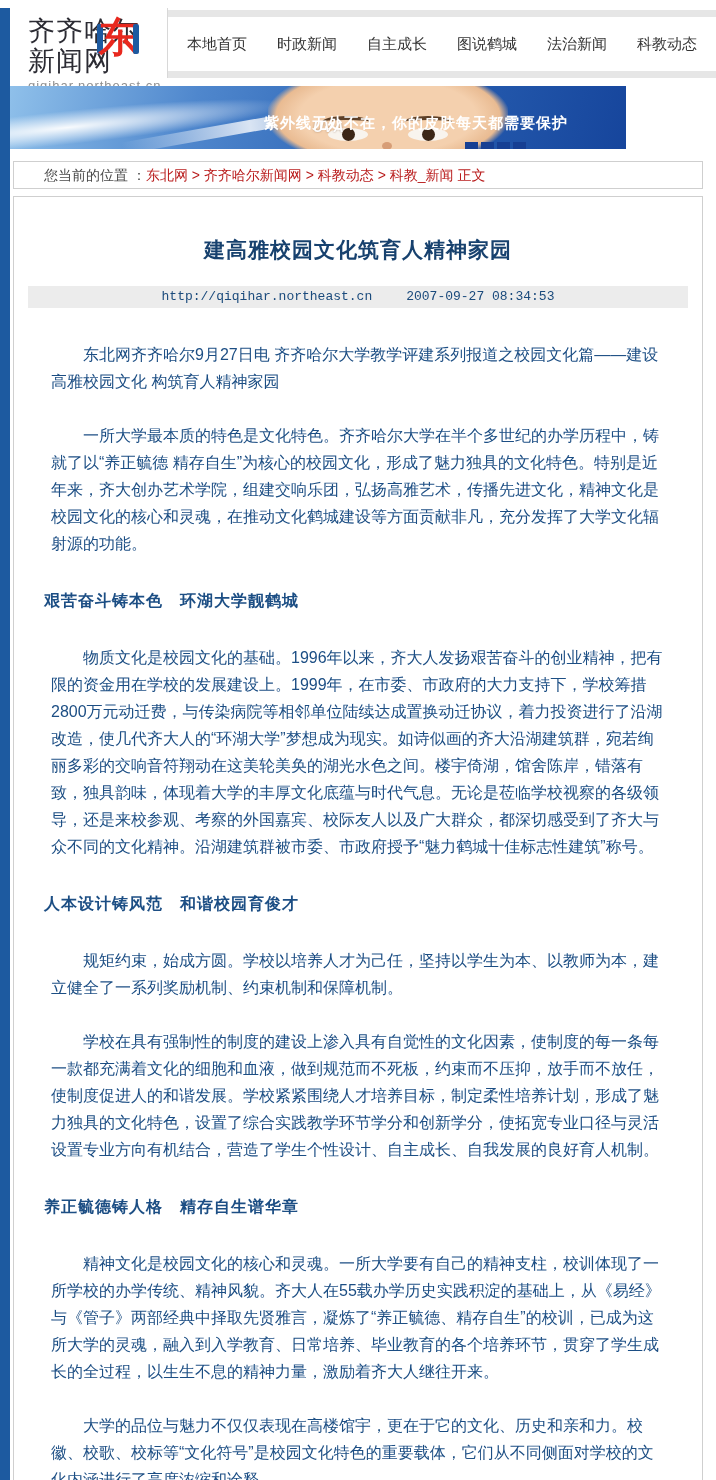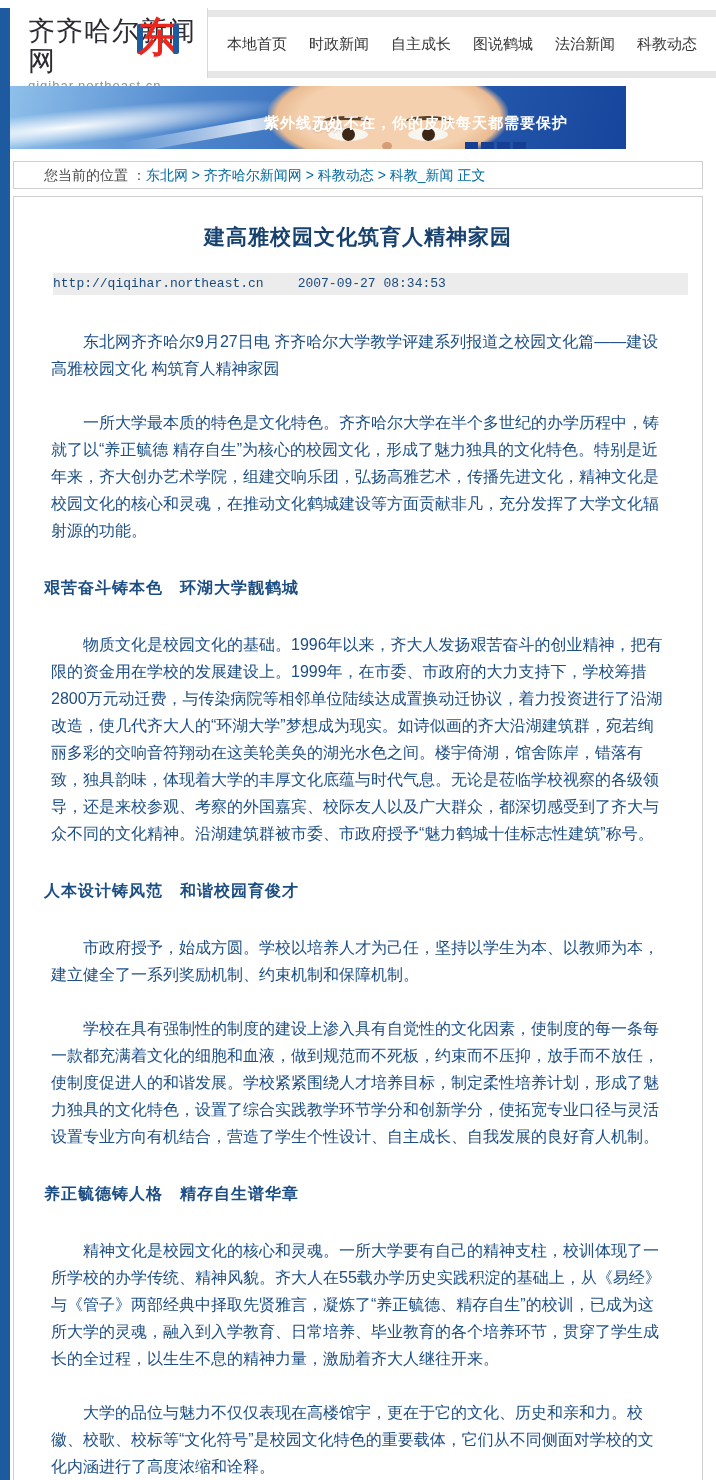--- a/index.html
+++ b/index.html
@@ -19,21 +19,21 @@
   .site-url { font-size:13px; color:#8f8f8f; letter-spacing:1px; margin-top:2px; }
   .logo-icon { position:absolute; right:28px; top:12px; width:42px; height:50px; }
   .logo-icon .bar { position:absolute; top:12px; width:6px; height:30px; background:#1d5aa0; border-radius:2px; }
   .logo-icon .bar.l { left:0; } .logo-icon .bar.r { right:0; }
   .logo-icon .char { position:absolute; left:0; right:0; top:0; text-align:center;
     font-size:40px; font-weight:bold; color:#e8281e; line-height:50px; }
   .header-divider { width:1px; background:#d8d8d8; margin:8px 0; }
   .nav-area { flex:1; display:flex; flex-direction:column; padding:10px 0 8px; }
   .nav-strip { height:7px; background:#e6e6e6; }
   .nav-rows { flex:1; display:flex; flex-direction:column; justify-content:space-around; padding:2px 8px; }
-  .nav-row { display:flex; justify-content:center; }
+  .nav-row { display:flex; justify-content:center;gap:8px; }
   .nav-row a { color:#333; text-decoration:none; font-size:15px; padding:0 11px; white-space:nowrap; cursor:pointer; }
 
   
   .banner { position:relative; margin-left:10px; width:616px; height:63px; overflow:hidden; cursor:pointer;
     background:linear-gradient(105deg,#8fc0ea 0%,#4f87cd 30%,#2a62b4 62%,#16459c 100%); }
   .banner .flare { position:absolute; left:-40px; top:18px; width:320px; height:34px;
     background:radial-gradient(ellipse at 30% 50%, rgba(255,255,255,.95) 0%, rgba(255,255,255,.45) 38%, rgba(255,255,255,0) 70%);
     transform:rotate(-6deg); }
   .banner .flare2 { position:absolute; left:110px; top:34px; width:260px; height:12px;
     background:linear-gradient(90deg, rgba(255,255,255,0), rgba(255,255,255,.8), rgba(255,255,255,0)); transform:rotate(-10deg); }
@@ -48,29 +48,29 @@
   .uva-label { position:absolute; left:303px; top:33px; color:#fdfdfd; font-size:14px; font-weight:bold;
     font-style:italic; letter-spacing:1px; text-shadow:0 0 2px rgba(120,80,50,.6); }
   .banner-slogan { position:absolute; right:58px; top:28px; color:#ffffff; font-size:15px; font-weight:bold;
     letter-spacing:1px; white-space:nowrap;margin-left:8px; }
   .banner-cut { position:absolute; right:100px; bottom:0; display:flex; gap:3px; }
   .banner-cut span { width:13px; height:7px; background:#163f93; display:block; }
 
   
   .breadcrumb-box { margin:12px 0 0 13px; width:690px; border:1px solid #cfcfcf; background:#fff;
     height:28px; line-height:26px; padding-left:30px; font-size:14px; color:#4a4a4a; white-space:nowrap; }
-  .breadcrumb-box .path { color:#0369a1; cursor:pointer; }
+  .breadcrumb-box .path { color:#b91c1c; cursor:pointer; }
 
   
   .content-box { margin:7px 0 0 13px; width:690px; border:1px solid #cfcfcf; border-bottom:none;
     background:#fff; padding:22px 14px 0; }
-  .article-title { text-align:center; font-size:21px; font-weight:bold; color:#17416e; margin:4px 0 22px;
+  .article-title { text-align:center; font-size:21px; font-weight:bold; color:#17416e; margin:17px 0 22px;
     letter-spacing:1px; }
-  .meta-bar { background:#ececec; height:22px; line-height:22px; text-align:left;
-    font-family:"Liberation Mono","DejaVu Sans Mono",monospace; font-size:13px; color:#1a4a7c;margin-left:25px; }
+  .meta-bar { background:#ececec; height:22px; line-height:22px; text-align:center;
+    font-family:"Liberation Mono","DejaVu Sans Mono",monospace; font-size:13px; color:#1a4a7c; }
   .meta-bar .src { margin-right:34px; }
   .article-body { padding:6px 16px 0; color:#1c4e84; font-size:16px; line-height:27px; }
   .article-body p { text-indent:2em; margin:27px 7px; }
   .article-body h3 { text-align:left; font-size:16px; font-weight:bold; color:#1c4e84; margin:30px 0; letter-spacing:1px; }
 </style>
 </head>
 <body>
 
 <div class="left-stripe"></div>
 
@@ -132,20 +132,20 @@
   <h1 class="article-title">建高雅校园文化筑育人精神家园</h1>
   <div class="meta-bar">
     <span class="src">http://qiqihar.northeast.cn</span><span>2007-09-27 08:34:53</span>
   </div>
   <div class="article-body" id="article-body">
       <p>东北网齐齐哈尔9月27日电 齐齐哈尔大学教学评建系列报道之校园文化篇——建设高雅校园文化 构筑育人精神家园</p>
       <p>一所大学最本质的特色是文化特色。齐齐哈尔大学在半个多世纪的办学历程中，铸就了以“养正毓德 精存自生”为核心的校园文化，形成了魅力独具的文化特色。特别是近年来，齐大创办艺术学院，组建交响乐团，弘扬高雅艺术，传播先进文化，精神文化是校园文化的核心和灵魂，在推动文化鹤城建设等方面贡献非凡，充分发挥了大学文化辐射源的功能。</p>
       <h3>艰苦奋斗铸本色　环湖大学靓鹤城</h3>
       <p>物质文化是校园文化的基础。1996年以来，齐大人发扬艰苦奋斗的创业精神，把有限的资金用在学校的发展建设上。1999年，在市委、市政府的大力支持下，学校筹措2800万元动迁费，与传染病院等相邻单位陆续达成置换动迁协议，着力投资进行了沿湖改造，使几代齐大人的“环湖大学”梦想成为现实。如诗似画的齐大沿湖建筑群，宛若绚丽多彩的交响音符翔动在这美轮美奂的湖光水色之间。楼宇倚湖，馆舍陈岸，错落有致，独具韵味，体现着大学的丰厚文化底蕴与时代气息。无论是莅临学校视察的各级领导，还是来校参观、考察的外国嘉宾、校际友人以及广大群众，都深切感受到了齐大与众不同的文化精神。沿湖建筑群被市委、市政府授予“魅力鹤城十佳标志性建筑”称号。</p>
       <h3>人本设计铸风范　和谐校园育俊才</h3>
-      <p>市政府授予，始成方圆。学校以培养人才为己任，坚持以学生为本、以教师为本，建立健全了一系列奖励机制、约束机制和保障机制。</p>
+      <p>规矩约束，始成方圆。学校以培养人才为己任，坚持以学生为本、以教师为本，建立健全了一系列奖励机制、约束机制和保障机制。</p>
       <p>学校在具有强制性的制度的建设上渗入具有自觉性的文化因素，使制度的每一条每一款都充满着文化的细胞和血液，做到规范而不死板，约束而不压抑，放手而不放任，使制度促进人的和谐发展。学校紧紧围绕人才培养目标，制定柔性培养计划，形成了魅力独具的文化特色，设置了综合实践教学环节学分和创新学分，使拓宽专业口径与灵活设置专业方向有机结合，营造了学生个性设计、自主成长、自我发展的良好育人机制。</p>
       <h3>养正毓德铸人格　精存自生谱华章</h3>
       <p>精神文化是校园文化的核心和灵魂。一所大学要有自己的精神支柱，校训体现了一所学校的办学传统、精神风貌。齐大人在55载办学历史实践积淀的基础上，从《易经》与《管子》两部经典中择取先贤雅言，凝炼了“养正毓德、精存自生”的校训，已成为这所大学的灵魂，融入到入学教育、日常培养、毕业教育的各个培养环节，贯穿了学生成长的全过程，以生生不息的精神力量，激励着齐大人继往开来。</p>
       <p>大学的品位与魅力不仅仅表现在高楼馆宇，更在于它的文化、历史和亲和力。校徽、校歌、校标等“文化符号”是校园文化特色的重要载体，它们从不同侧面对学校的文化内涵进行了高度浓缩和诠释。</p>
     </div>
 
 </div>
 
 </body></html>

